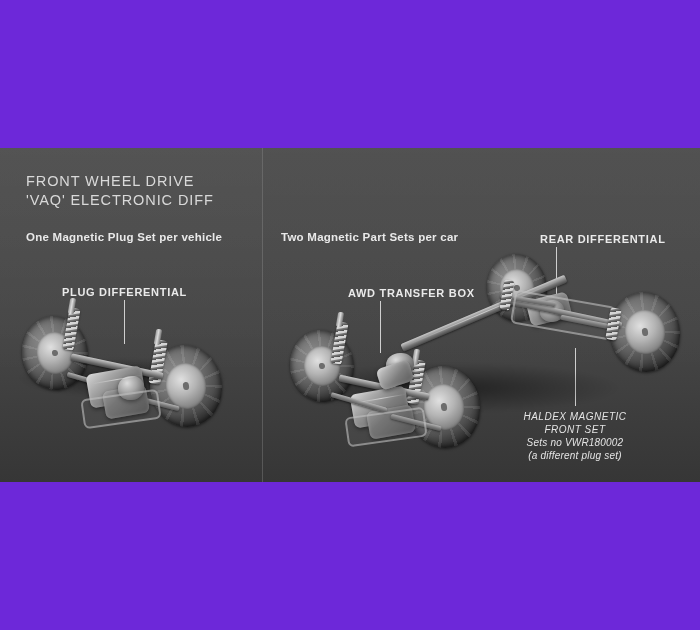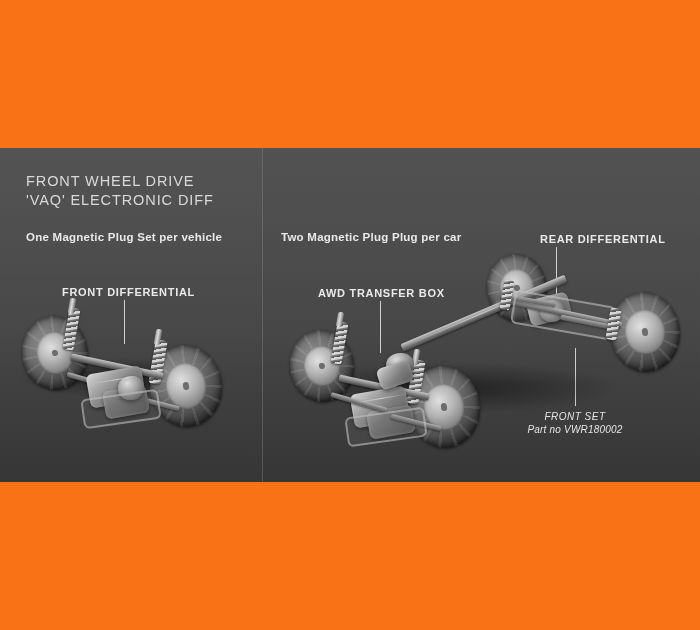--- a/index.html
+++ b/index.html
@@ -10,21 +10,21 @@
   body {
     width: 700px;
     height: 630px;
     font-family: "Liberation Sans", sans-serif;
     overflow: hidden;
   }
   #stage {
     position: relative;
     width: 700px;
     height: 630px;
-    background: #f97316;
+    background: #6d28d9;
   }
   
   #diagram {
     position: absolute;
     left: 0;
     top: 148px;
     width: 700px;
     height: 334px;
     background: linear-gradient(180deg, #4c4c4c 0%, #4a4a4a 25%, #464646 55%, #3d3d3d 80%, #363636 100%);
     overflow: hidden;
@@ -200,21 +200,21 @@
 
     <div class="panel-wash" id="wash-left"></div>
     <div class="panel-wash" id="wash-right"></div>
     <div id="panel-divider"></div>
 
     <div class="heading" style="left:26px; top:24px;">FRONT WHEEL DRIVE
 'VAQ' ELECTRONIC DIFF</div>
 
     <div class="subhead" style="left:26px; top:83px;">One Magnetic Plug Set per vehicle</div>
 
-    <div class="callout" style="left:62px; top:138px;">FRONT DIFFERENTIAL</div>
+    <div class="callout" style="left:62px; top:138px;">PLUG DIFFERENTIAL</div>
     <div class="leader" style="left:124px; top:152px; height:44px;"></div>
 
     <div>
 
       <div class="shadowblob" style="left:18px; top:210px; width:210px; height:40px;"></div>
 
       <div class="wheel" style="left:22px; top:168px; width:66px; height:74px; transform:rotate(-8deg);">
         <div class="spokes"></div>
         <div class="rim">
             <div class="hub"></div>
@@ -240,31 +240,33 @@
 
       <div class="gearbox" style="left:88px; top:222px; width:56px; height:34px; transform:rotate(-10deg);"></div>
       <div class="gearbox dark" style="left:104px; top:240px; width:44px; height:28px; transform:rotate(-10deg);"></div>
       <div class="diffunit" style="left:118px; top:228px; width:26px; height:24px;"></div>
       <div class="glint" style="left:92px; top:231px; width:50px; transform:rotate(-10deg);"></div>
 
       <div class="subframe" style="left:82px; top:246px; width:74px; height:26px; transform:rotate(-8deg);"></div>
     </div>
 
 
-    <div class="subhead" style="left:281px; top:83px;">Two Magnetic Plug Plug per car</div>
-
-    <div class="callout" style="left:318px; top:139px;text-align:right;">AWD TRANSFER BOX</div>
+    <div class="subhead" style="left:281px; top:83px;">Two Magnetic Part Sets per car</div>
+
+    <div class="callout" style="left:348px; top:139px;text-align:right;">AWD TRANSFER BOX</div>
     <div class="leader" style="left:380px; top:153px; height:52px;"></div>
 
     <div class="callout" style="left:540px; top:85px;">REAR DIFFERENTIAL</div>
     <div class="leader" style="left:556px; top:99px; height:50px;"></div>
 
     <div class="callout-italic" style="left:500px; top:262px; width:150px;">
+      <div class="strong">HALDEX MAGNETIC</div>
       <div class="strong">FRONT SET</div>
-      <div>Part no VWR180002</div>
+      <div>Sets no VWR180002</div>
+      <div>(a different plug set)</div>
     </div>
     <div class="leader" style="left:575px; top:200px; height:58px;"></div>
 
     <div>
 
       <div class="shadowblob" style="left:290px; top:215px; width:330px; height:50px;"></div>
 
       <div class="wheel" style="left:487px; top:106px; width:60px; height:68px; transform:rotate(-8deg);">
         <div class="spokes"></div>
         <div class="rim">

